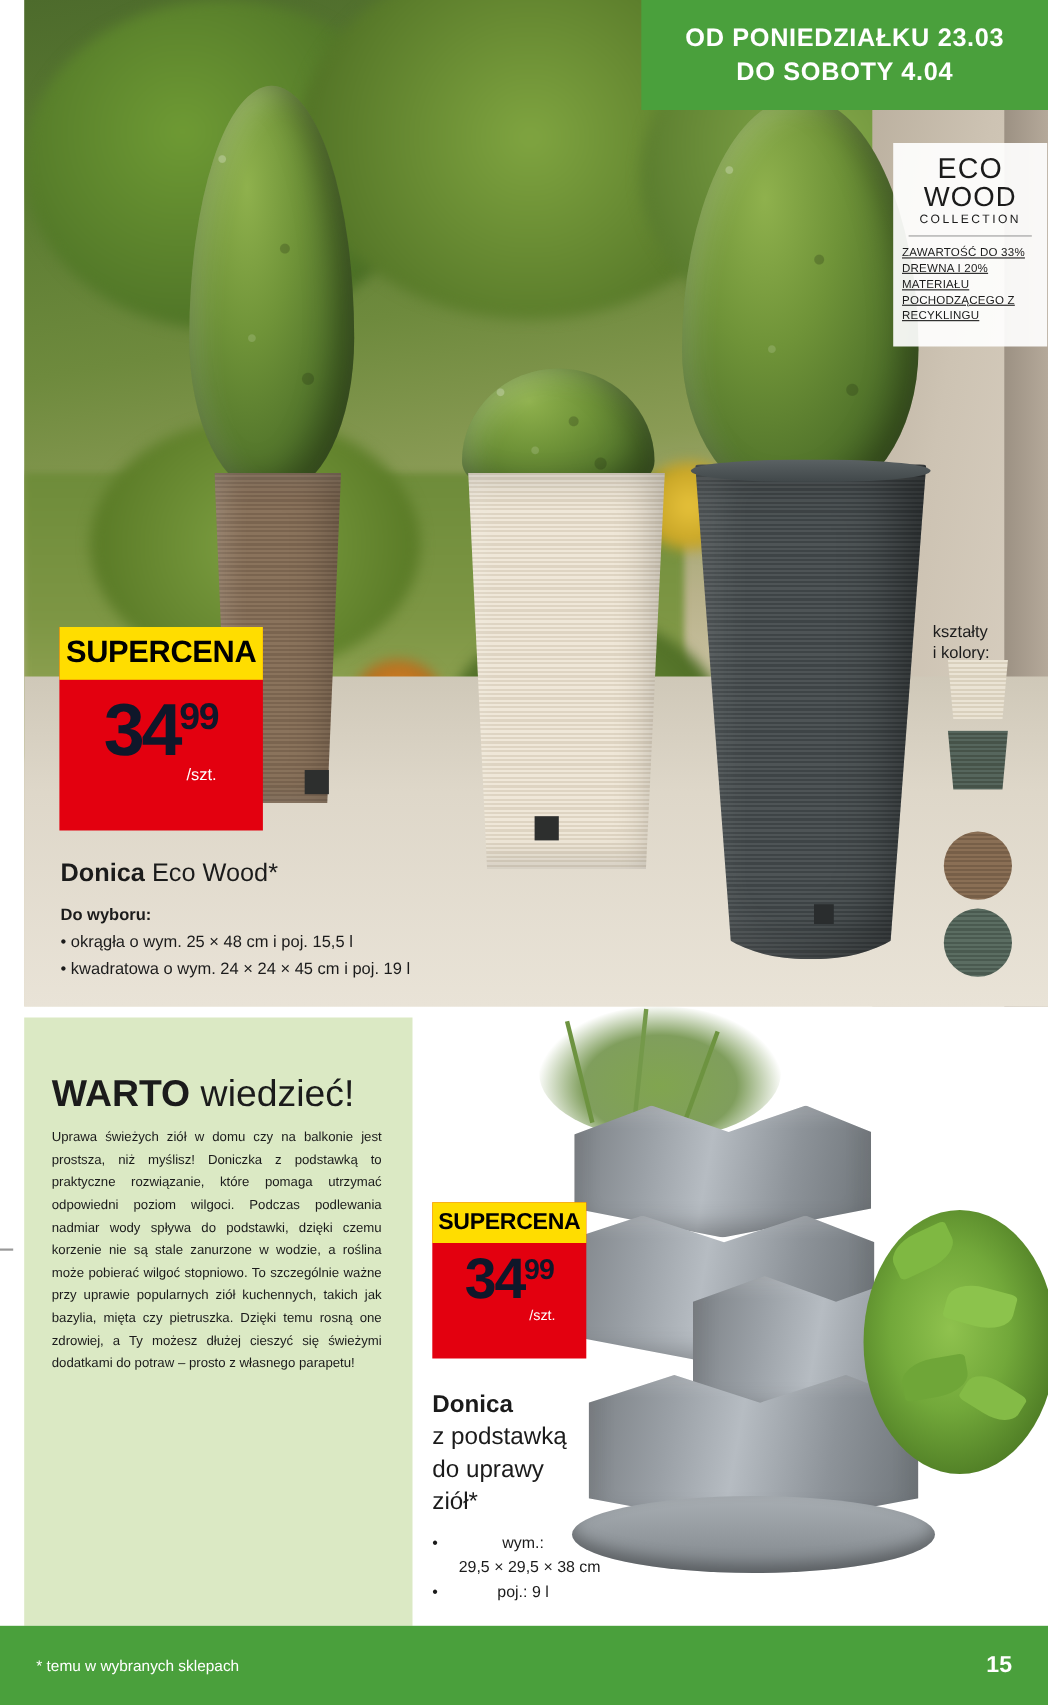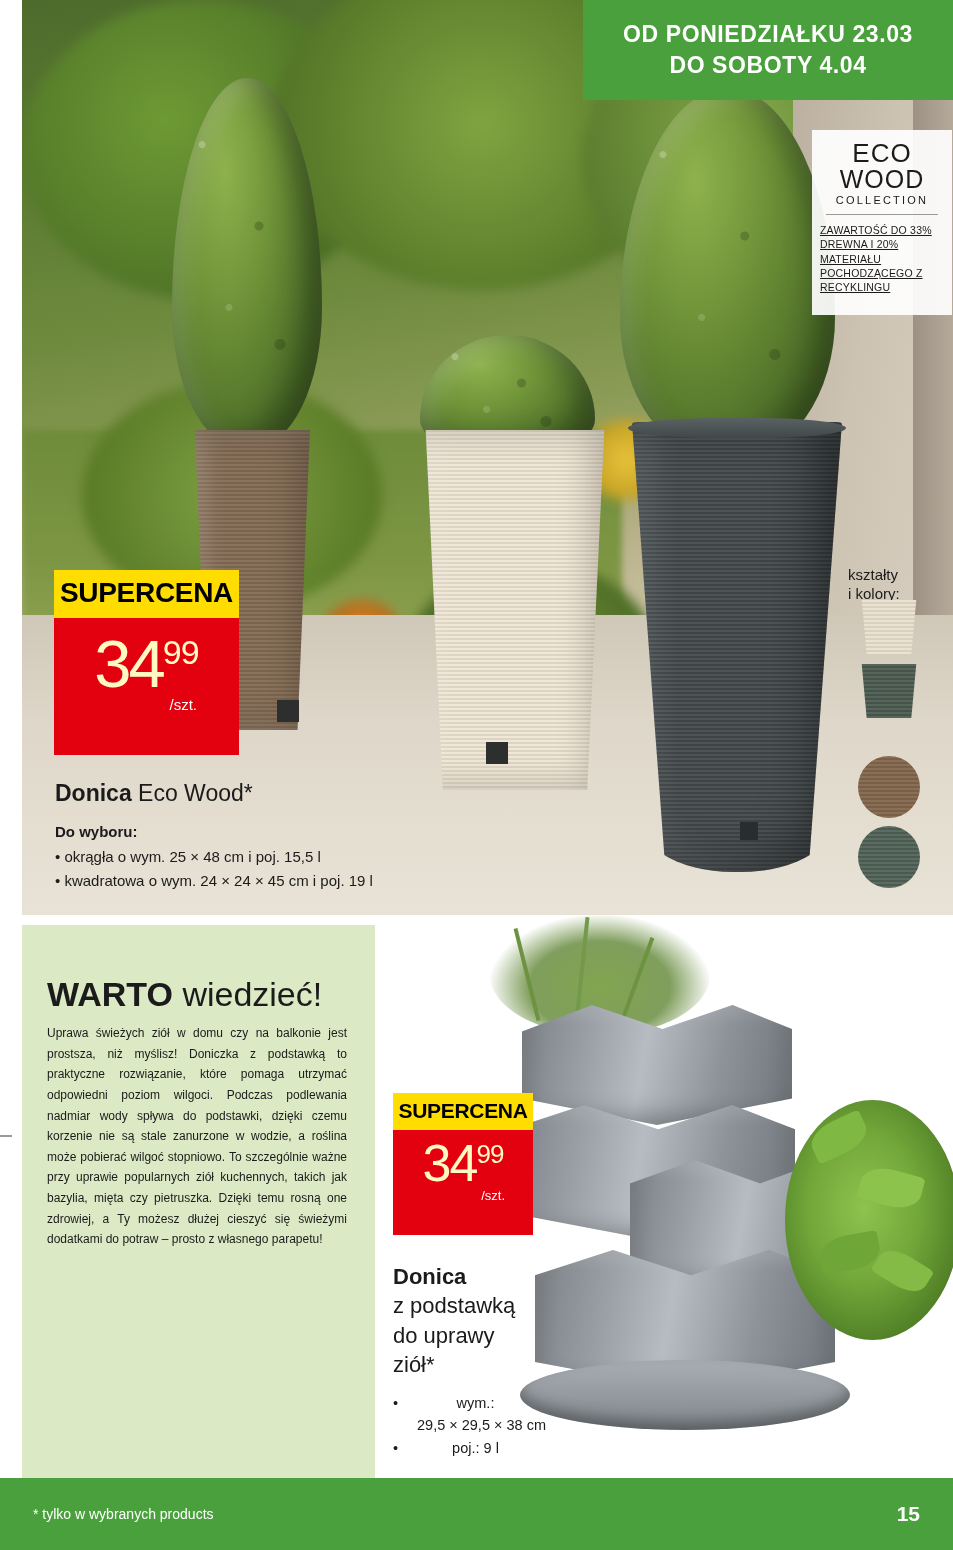--- a/index.html
+++ b/index.html
@@ -133,21 +133,21 @@
   
   .price-block {
     position: absolute; background: #e3000f; color: #ffffff;
   }
   .price-block .yellow {
     background: #ffdd00; color: #000000;
     font-weight: bold; text-align: center;
   }
   .price-block .amount {
     display: flex; align-items: flex-start; justify-content: center;
-    color: #fef9c3; font-weight: normal;
+    color: #0f172a; font-weight: bold;
   }
   .price-block .int { line-height: .9; }
   .price-block .frac { line-height: .9; }
   .price-block .unit {
     text-align: right; color: #ffffff;
   }
 
   #price1 { left: 54px; top: 570px; width: 185px; height: 185px; }
   #price1 .yellow { font-size: 28px; padding: 7px 0 9px; letter-spacing: -.3px; }
   #price1 .amount { margin-top: 16px; }
@@ -391,16 +391,16 @@
   </div>
   <ul class="p2-list">
     <li>
       <span>wym.:</span>
       <div class="indent">29,5 × 29,5 × 38 cm</div>
     </li>
     <li>poj.: 9 l</li>
   </ul>
 
   <div class="footer"></div>
-  <div class="footer-note">* tylko w wybranych products</div>
+  <div class="footer-note">* temu w wybranych sklepach</div>
   <div class="page-num">15</div>
 
 </div>
 
 </body></html>

